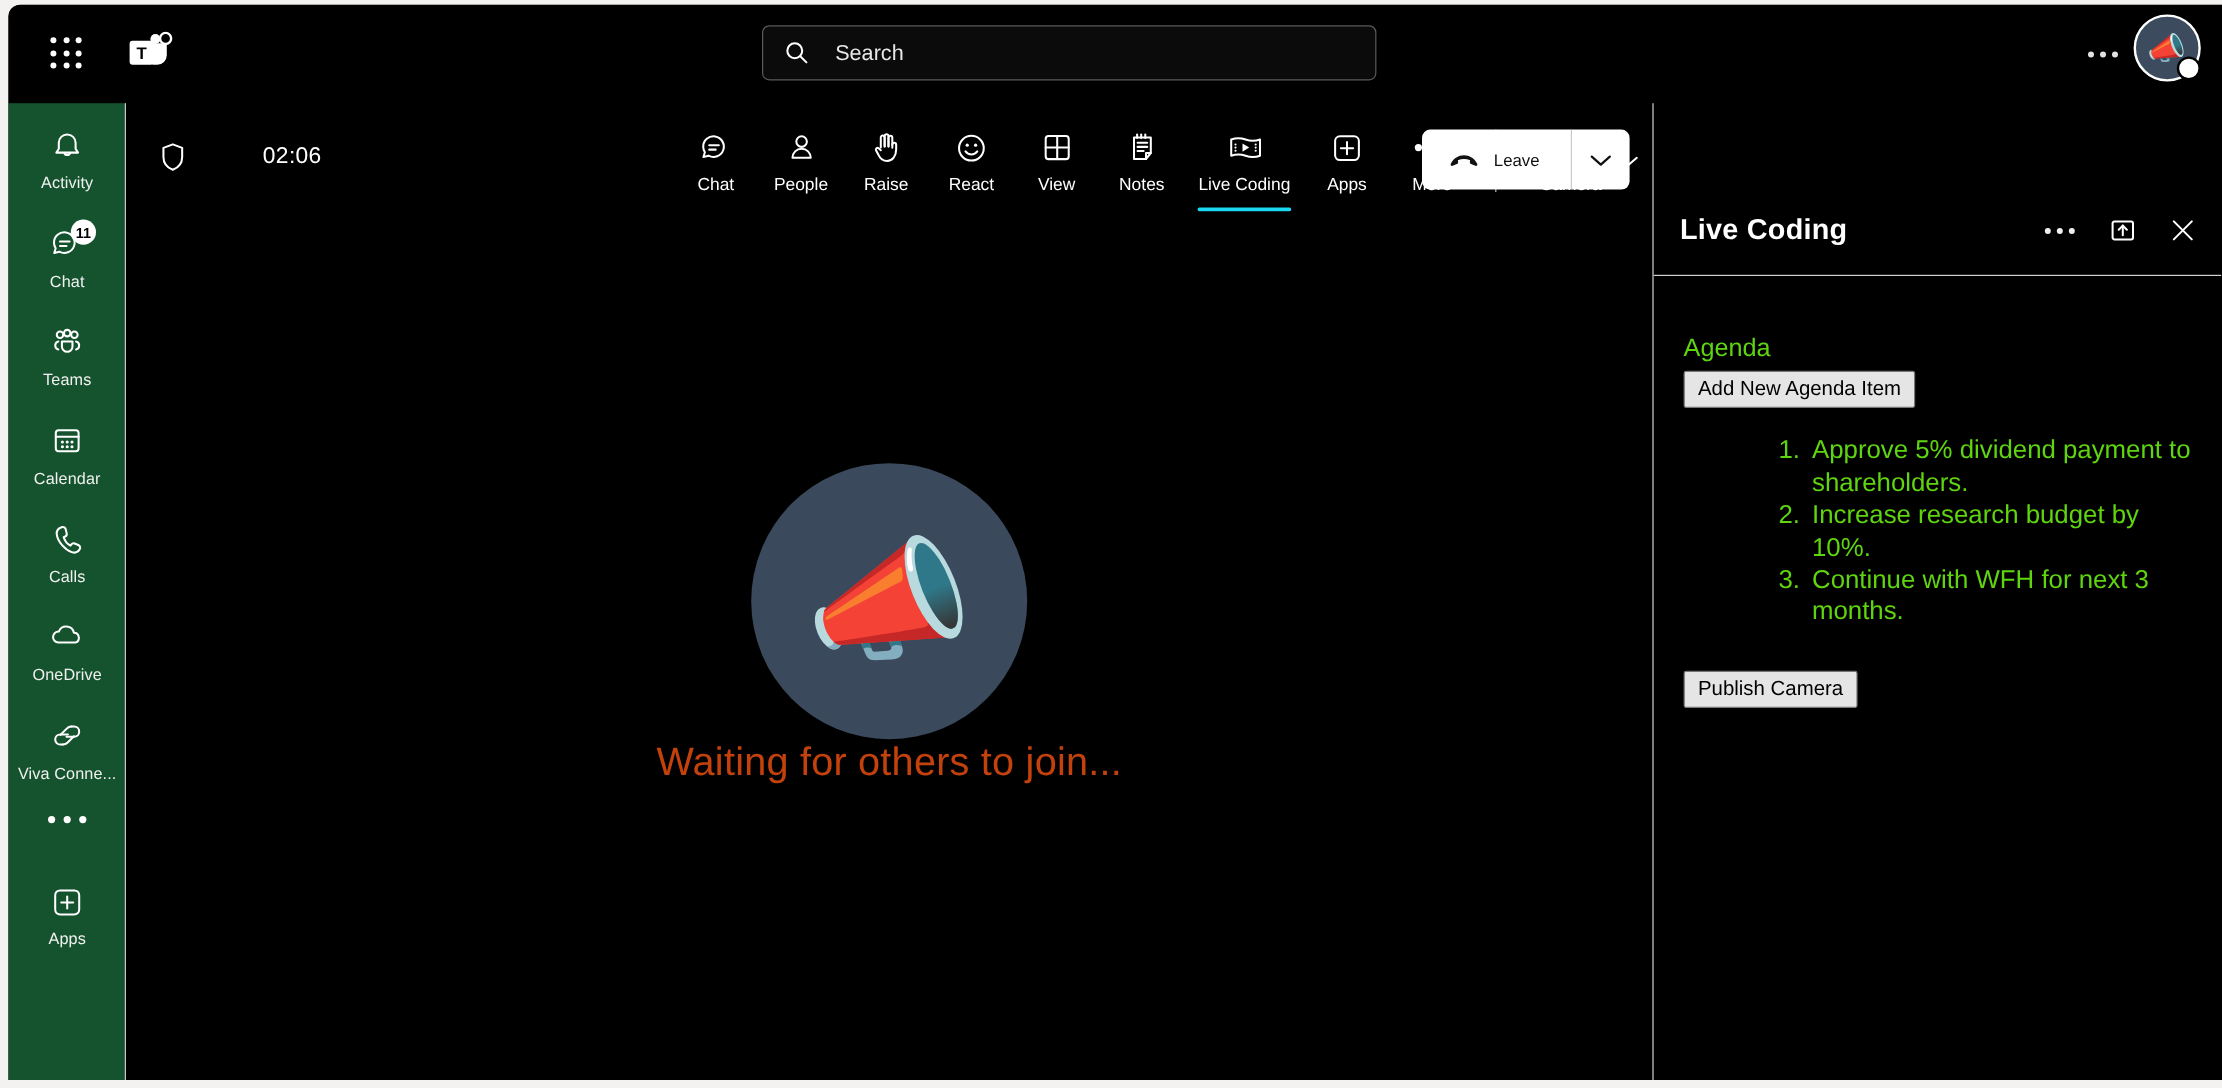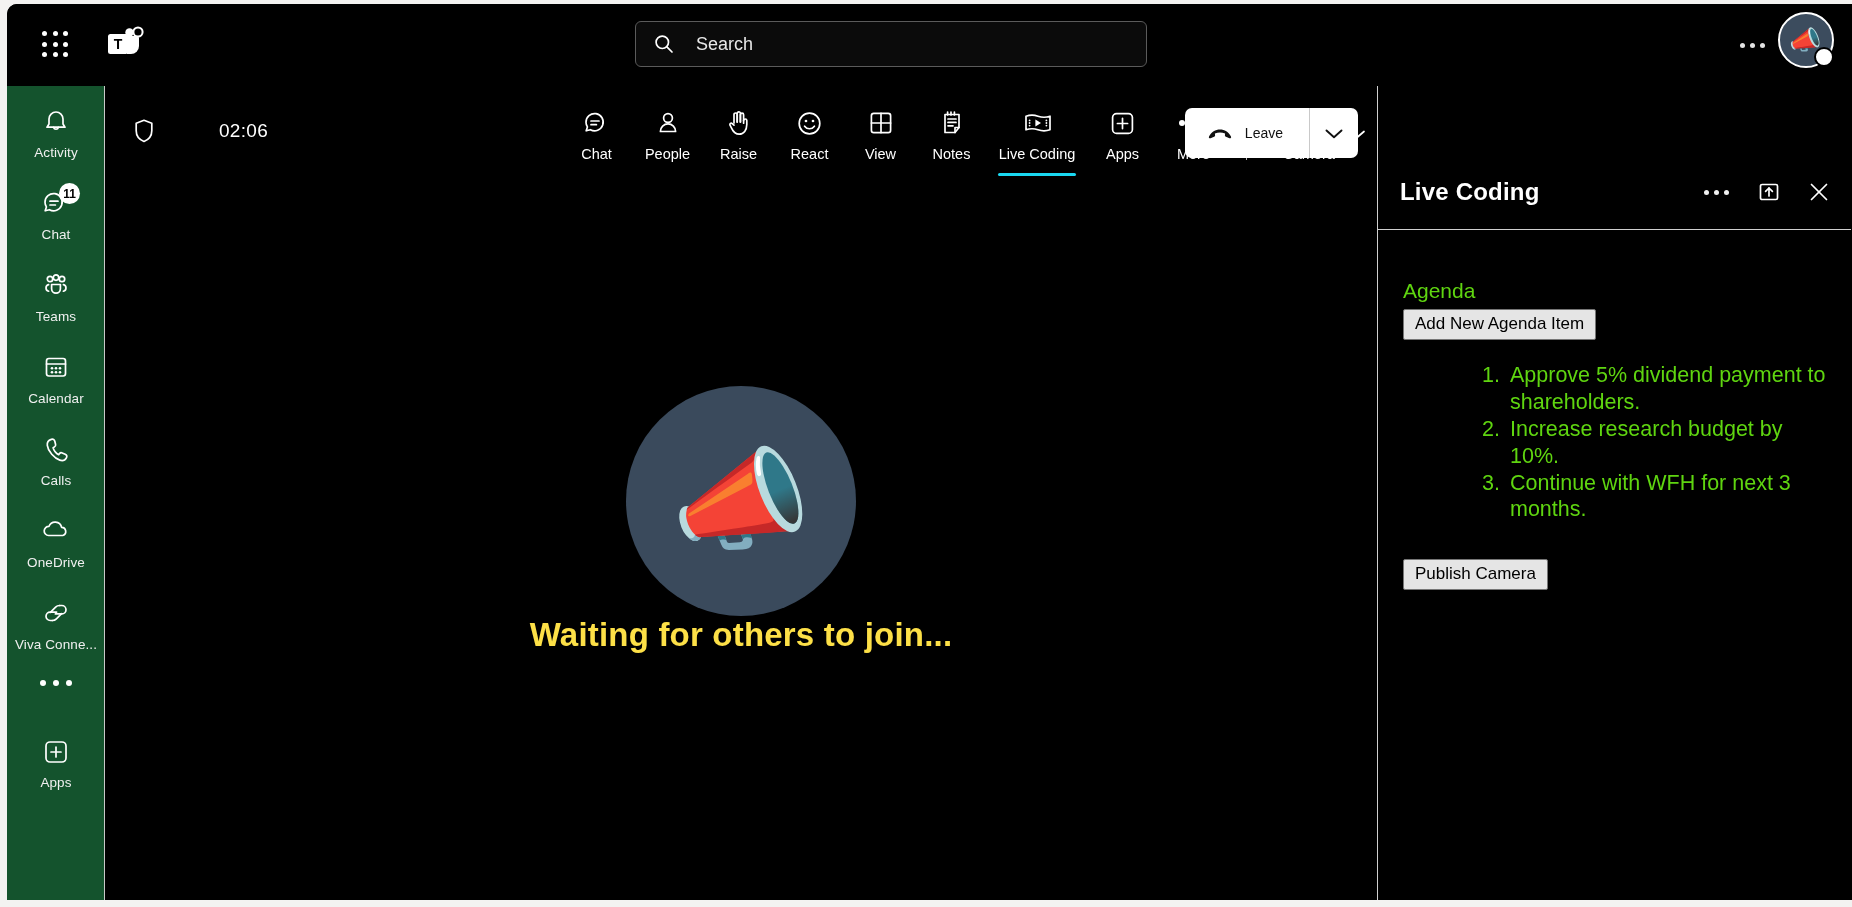--- a/index.html
+++ b/index.html
@@ -173,21 +173,21 @@
     align-items: center; justify-content: center;
   }
   #stage-circle {
     width: 230px; height: 230px; border-radius: 50%;
     background: #3a4a5c;
     display: flex; align-items: center; justify-content: center;
     margin-top: -40px;
   }
   #stage-emoji { font-size: 112px; line-height: 1; }
   #stage-text {
-    color: #fde047; font-size: 33px; font-weight: 700;
+    color: #c2410c; font-size: 33px; font-weight: 400;
     letter-spacing: .2px;
   }
 
   
   #side-panel {
     position: absolute; left: 1370px; top: 82px;
     width: 475px; height: 814px;
     background: #000000;
     border-left: 1.5px solid #d0d0d0;
   }

